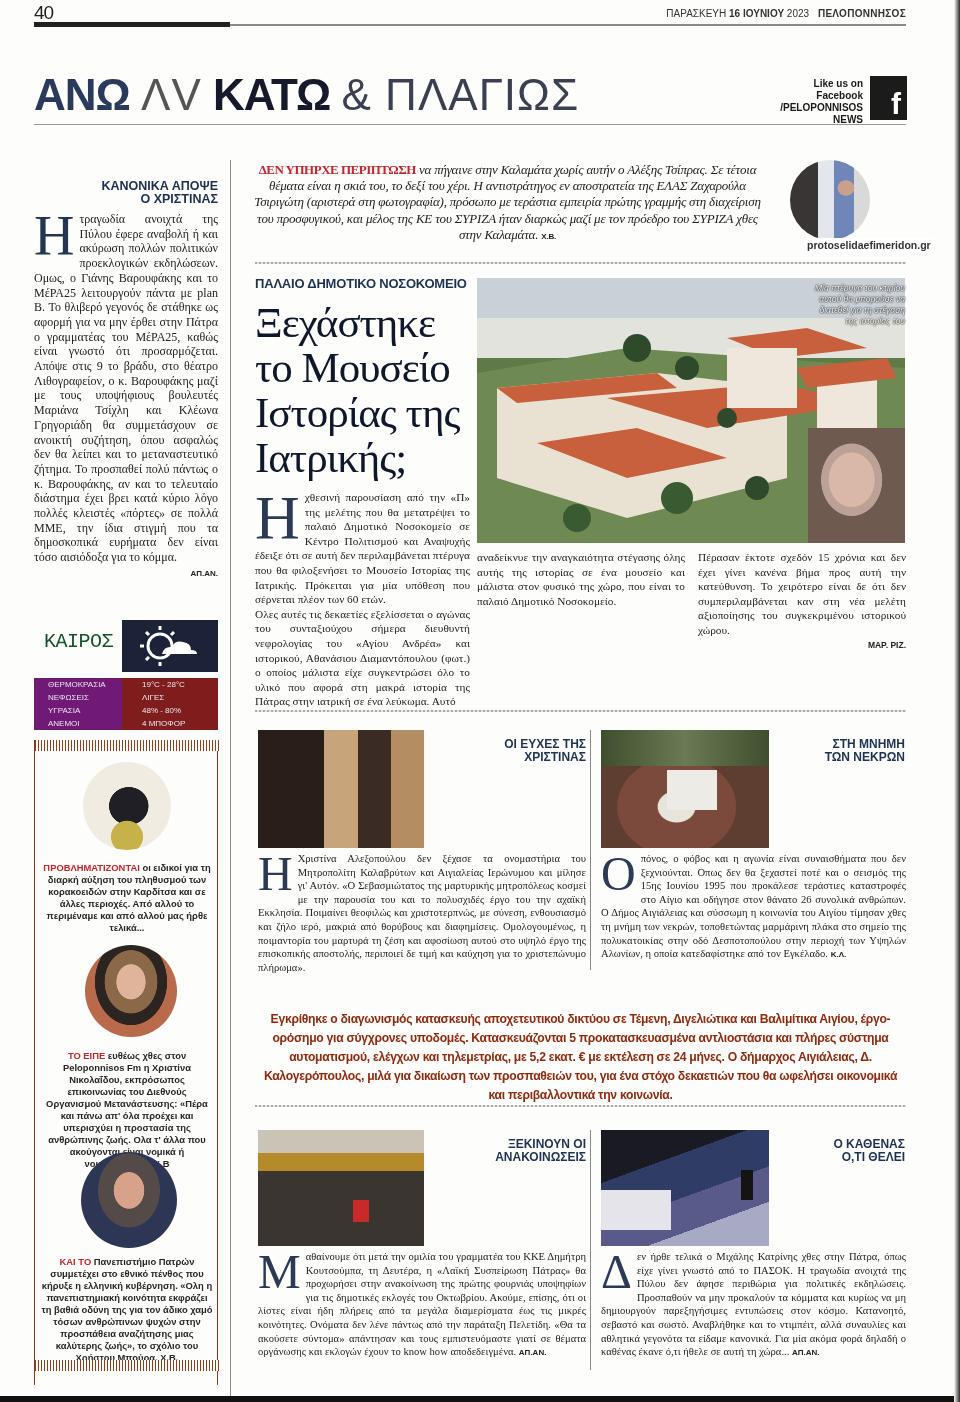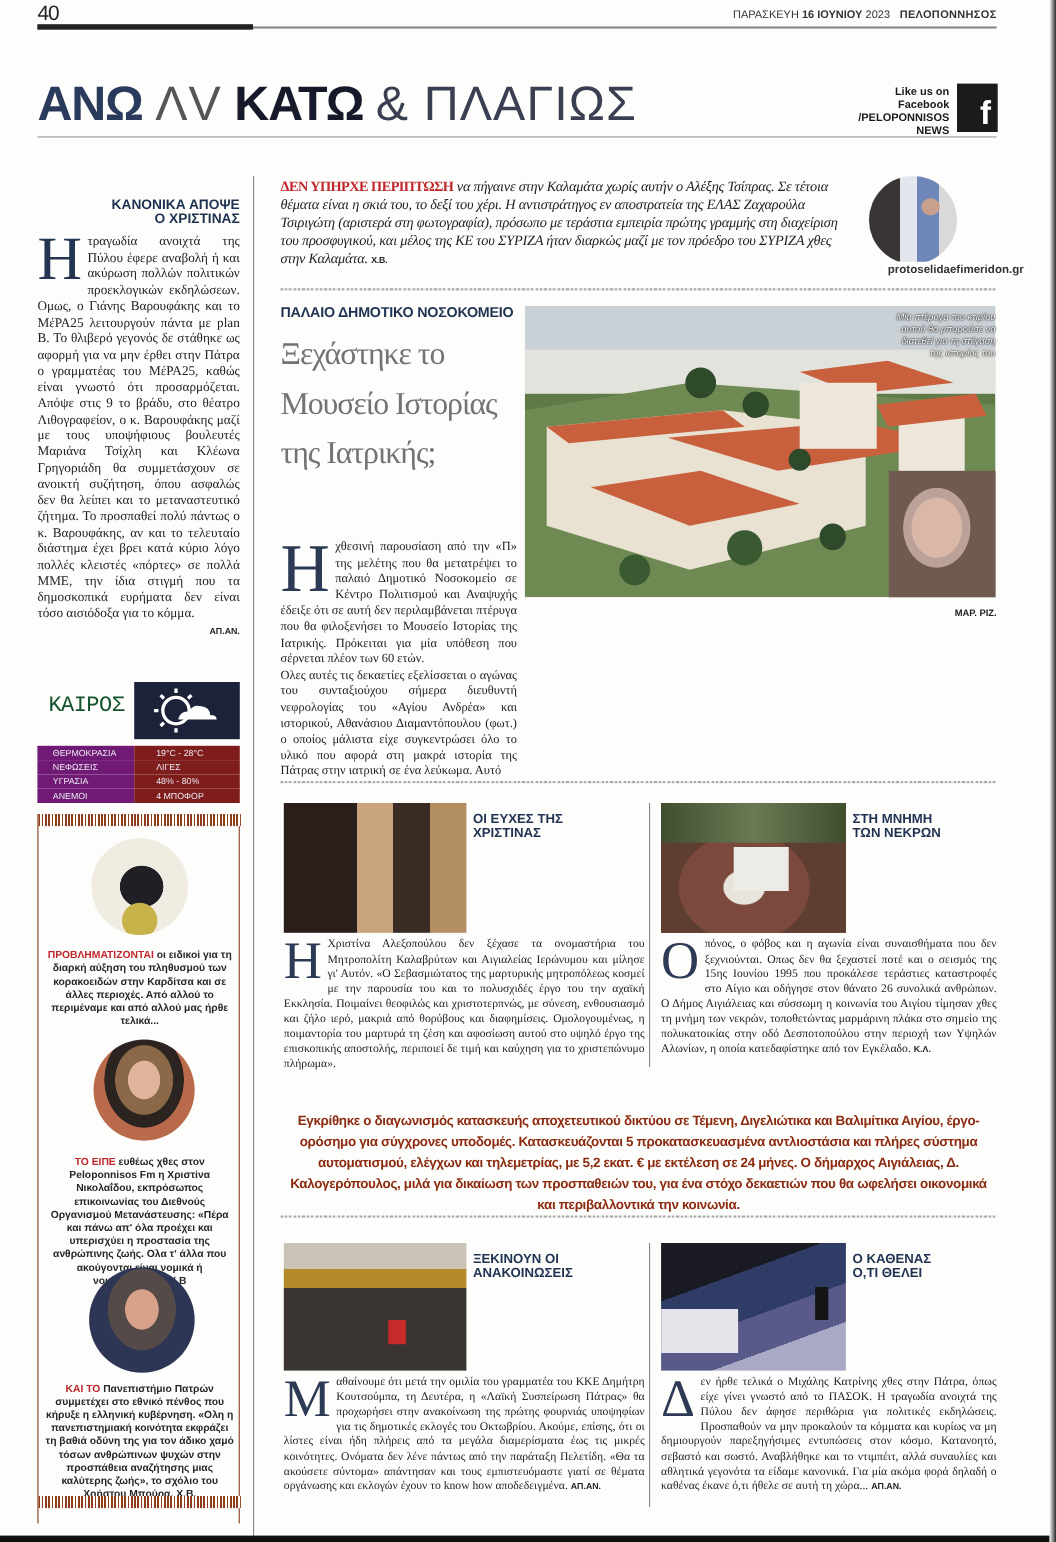--- a/index.html
+++ b/index.html
@@ -34,40 +34,40 @@
 .wrow{display:flex;height:13px;line-height:13px}
 .wk{width:88px;background:#701a75;padding-left:14px}
 .wv{flex:1;background:#7f1d1d;padding-left:20px}
 
 #tidbits{left:34px;top:740px;width:184px;height:645px;border-left:1px solid #8a3a1c;border-right:1px solid #8a3a1c}
 .stripe{width:184px;height:11px;background:repeating-linear-gradient(90deg,#8e3d1d 0 1.5px,#fdfdfb 1.5px 3px)}
 .circle-img{border-radius:50%;overflow:hidden;position:absolute}
 .tidtext{font-family:"Liberation Sans",sans-serif;font-size:9.4px;line-height:12px;color:#262626;text-align:center;font-weight:bold;position:absolute}
 .tidtext .hl{color:#c0272d;font-weight:900}
 
-#quote{left:255px;top:162px;width:525px;font-style:italic;font-size:13px;line-height:16.2px;color:#222;font-family:"Liberation Serif",serif;letter-spacing:-.2px}
+#quote{left:245px;top:162px;width:525px;font-style:italic;font-size:13px;line-height:16.2px;text-align:center;color:#222;font-family:"Liberation Serif",serif;letter-spacing:-.2px}
 #quote .hl{color:#c0272d;font-weight:bold;font-style:normal;font-family:"Liberation Serif",serif;letter-spacing:-.5px}
 #quote .sig{font-style:normal;font-weight:bold;font-size:8px;font-family:"Liberation Sans",sans-serif}
 #quote-photo{left:790px;top:160px;width:80px;height:80px}
 #watermark{left:804px;top:238px;font-family:"Liberation Sans",sans-serif;font-size:10.5px;color:#333;background:#fff;padding:1px 3px;font-weight:bold}
 #rule-quote{left:255px;top:262px;width:651px;height:2px;background:repeating-linear-gradient(90deg,#aaa 0 2px,#e6e6e6 2px 4px)}
 
 #kicker-main{left:255px;top:276px;font-family:"Liberation Sans",sans-serif;font-weight:bold;font-size:13px;color:#1f3252;letter-spacing:-.2px}
-#headline{left:255px;top:300px;width:215px;font-family:"Liberation Serif",serif;font-size:29px;line-height:45px;color:#737373;letter-spacing:-1px}
+#headline{left:255px;top:300px;width:215px;font-family:"Liberation Serif",serif;font-size:43px;line-height:45px;color:#0f172a;letter-spacing:-1px}
 #main-photo{left:477px;top:278px;width:428px;height:265px;overflow:hidden}
 #photo-caption{left:810px;top:283px;width:95px;font-family:"Liberation Sans",sans-serif;font-size:8.5px;line-height:11px;font-style:italic;color:#fff;text-align:right;text-shadow:0 0 2px #000,0 0 1px #000}
 #portrait{left:808px;top:428px;width:97px;height:115px}
 .body-col{position:absolute;font-size:11.3px;line-height:14.6px;color:#222;text-align:justify;font-family:"Liberation Serif",serif}
 #main-col1{left:255px;top:490px;width:215px}
 #main-col2{left:477px;top:550px;width:208px}
 #main-col3{left:698px;top:550px;width:208px}
 .bigdrop{float:left;font-size:62px;line-height:50px;margin:2px 5px 0 0;color:#2c3a55;font-family:"Liberation Serif",serif}
 #rule-mid{left:255px;top:710px;width:651px;height:2px;background:repeating-linear-gradient(90deg,#aaa 0 2px,#e6e6e6 2px 4px)}
 
-.story-title{position:absolute;font-family:"Liberation Sans",sans-serif;font-weight:bold;font-size:12px;line-height:13px;color:#1f3252;}
+.story-title{position:absolute;font-family:"Liberation Sans",sans-serif;font-weight:bold;font-size:12px;line-height:13px;color:#1f3252;text-align:right}
 .story-photo{position:absolute;overflow:hidden}
 .story-text{position:absolute;font-size:10.6px;line-height:13.6px;color:#222;text-align:justify;font-family:"Liberation Serif",serif}
 .vdiv{position:absolute;width:1px;background:#888}
 
 #banner{left:255px;top:1010px;width:651px;font-family:"Liberation Sans Narrow","Liberation Sans",sans-serif;font-weight:bold;font-size:12.2px;line-height:19px;color:#8c2b10;text-align:center;letter-spacing:-.3px}
 #rule-bot{left:255px;top:1105px;width:651px;height:2px;background:repeating-linear-gradient(90deg,#aaa 0 2px,#e6e6e6 2px 4px)}
 #bottom-border{left:0;top:1396px;width:960px;height:6px;background:#111}
 #right-edge{left:954px;top:0;width:6px;height:1402px;background:linear-gradient(90deg,#fdfdfb,#2a2a2a)}
 </style>
 </head>
@@ -204,22 +204,24 @@
 </div>
 <div class="abs" id="photo-caption">Μία πτέρυγα του κτιρίου αυτού θα μπορούσε να διατεθεί για τη στέγαση της ιστορίας του</div>
 <div class="abs" id="portrait" style="background:radial-gradient(ellipse at 45% 45%,#d9b8a8 0 30%,#bba198 31% 40%,#6e5a4e 41%)"></div>
 
 <div class="body-col" id="main-col1">
   <span class="bigdrop">Η</span>
   <span>χθεσινή παρουσίαση από την «Π» της μελέτης που θα μετατρέψει το παλαιό Δημοτικό Νοσοκομείο σε Κέντρο Πολιτισμού και Αναψυχής έδειξε ότι σε αυτή δεν περιλαμβάνεται πτέρυγα που θα φιλοξενήσει το Μουσείο Ιστορίας της Ιατρικής. Πρόκειται για μία υπόθεση που σέρνεται πλέον των 60 ετών.</span>
   <div>Ολες αυτές τις δεκαετίες εξελίσσεται ο αγώνας του συνταξιούχου σήμερα διευθυντή νεφρολογίας του «Αγίου Ανδρέα» και ιστορικού, Αθανάσιου Διαμαντόπουλου (φωτ.) ο οποίος μάλιστα είχε συγκεντρώσει όλο το υλικό που αφορά στη μακρά ιστορία της Πάτρας στην ιατρική σε ένα λεύκωμα. Αυτό</div>
 </div>
 <div class="body-col" id="main-col2">
+  <div>αναδείκνυε την αναγκαιότητα στέγασης όλης αυτής της ιστορίας σε ένα μουσείο και μάλιστα στον φυσικό της χώρο, που είναι το παλαιό Δημοτικό Νοσοκομείο.</div>
 </div>
 <div class="body-col" id="main-col3">
+  <div>Πέρασαν έκτοτε σχεδόν 15 χρόνια και δεν έχει γίνει κανένα βήμα προς αυτή την κατεύθυνση. Το χειρότερο είναι δε ότι δεν συμπεριλαμβάνεται καν στη νέα μελέτη αξιοποίησης του συγκεκριμένου ιστορικού χώρου.</div>
   <div class="byline" style="font-size:8.5px">ΜΑΡ. ΡΙΖ.</div>
 </div>
 <div class="abs" id="rule-mid"></div>
 
 <div class="story-photo" style="left:258px;top:730px;width:166px;height:118px;background:linear-gradient(90deg,#2a1e1a 0 40%,#c7a47a 40% 60%,#3a2b25 60% 80%,#b38e63 80%)"></div>
 <div class="story-title" style="left:430px;top:738px;width:156px">
   <div>ΟΙ ΕΥΧΕΣ ΤΗΣ</div>
   <div>ΧΡΙΣΤΙΝΑΣ</div>
 </div>
 <div class="story-text" style="left:258px;top:852px;width:328px">

